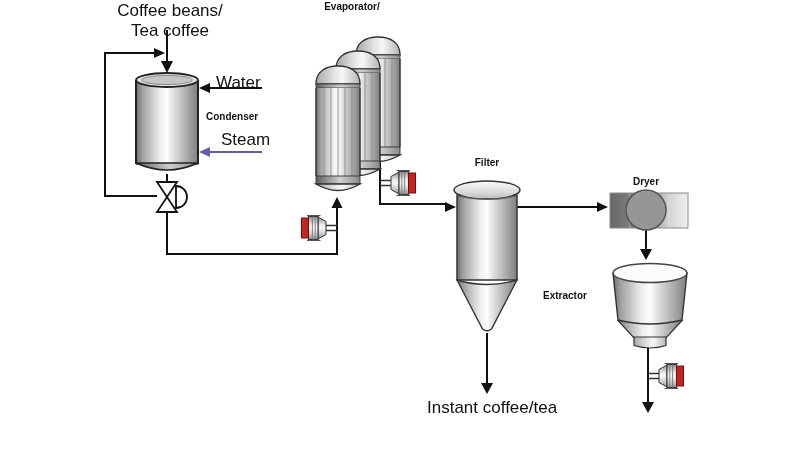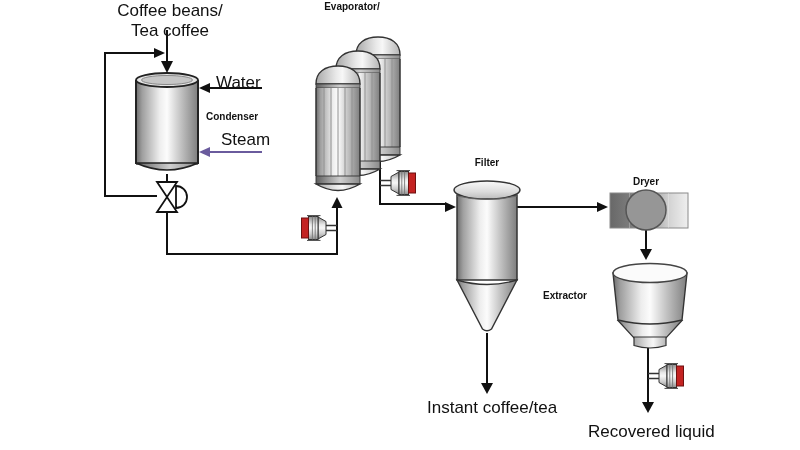--- a/index.html
+++ b/index.html
@@ -167,16 +167,15 @@
 
   <div class="lbl bold center" style="left:455px;top:157px;width:64px;">Filter</div>
 
   <div class="lbl bold center" style="left:614px;top:176px;width:64px;">Dryer</div>
 
   <div class="lbl bold" style="left:543px;top:290px;">Extractor</div>
 
   <div class="lbl center" style="left:427px;top:398px;width:120px;">Instant coffee/tea</div>
 
   <div class="lbl center" style="left:588px;top:422px;width:120px;">
-    <span>Recovered liquid</span>
   </div>
 
 </div>
 
 </body></html>

